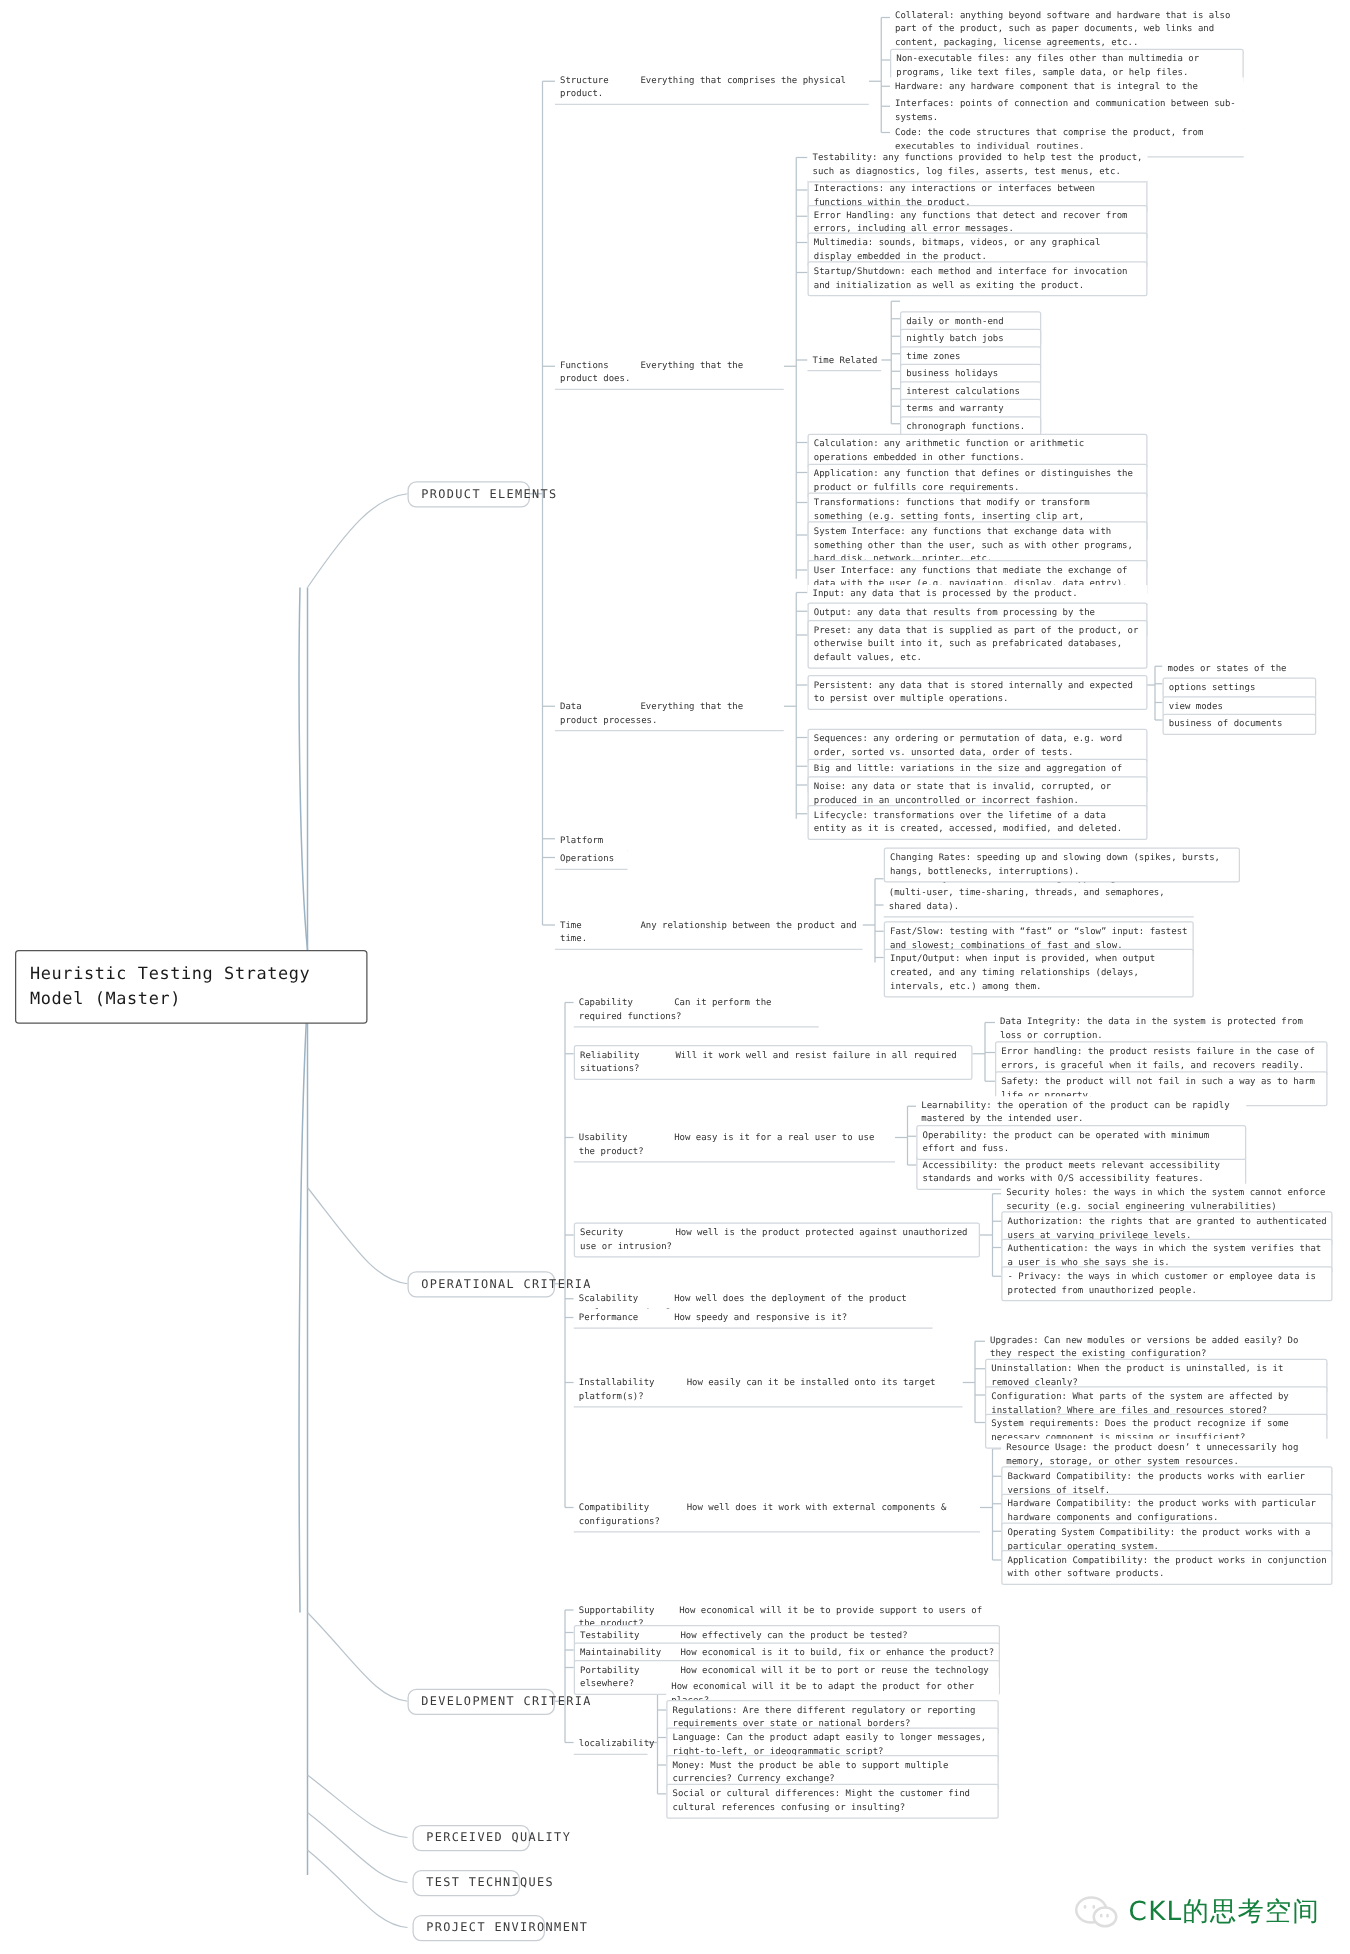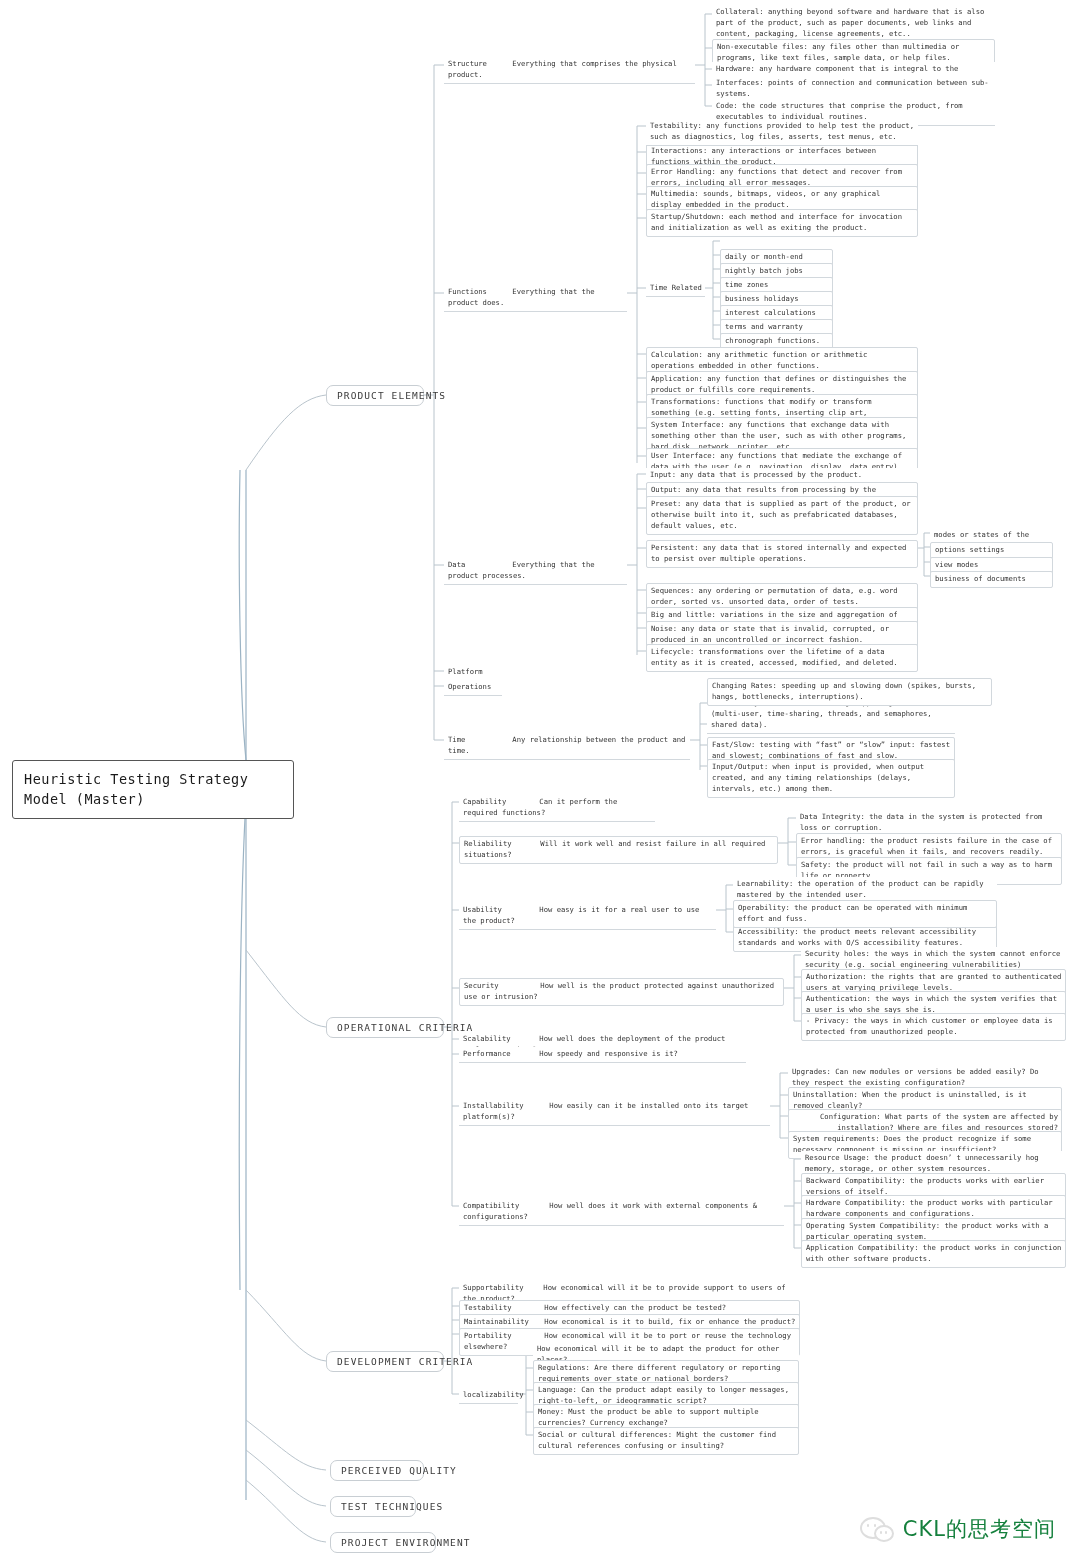--- a/index.html
+++ b/index.html
@@ -336,21 +336,21 @@
     <span class="lbl" style="display:inline-block;width:72px;">Performance</span>
     <span>How speedy and responsive is it?</span>
   </div>
 
   <div class="node u" style="left:459px;top:1099px;width:311px;">
     <span class="lbl" style="display:inline-block;width:82px;">Installability</span>
     <span>How easily can it be installed onto its target platform(s)?</span>
   </div>
   <div class="node u" style="left:788px;top:1065px;width:274px;"><span>Upgrades: Can new modules or versions be added easily? Do they respect the existing configuration?</span></div>
   <div class="node u boxed" style="left:788px;top:1087px;width:274px;"><span>Uninstallation: When the product is uninstalled, is it removed cleanly?</span></div>
-  <div class="node u boxed" style="left:788px;top:1109px;width:274px;text-align:right;"><span>Configuration: What parts of the system are affected by installation? Where are files and resources stored?</span></div>
+  <div class="node u boxed" style="left:788px;top:1109px;width:274px;"><span>Configuration: What parts of the system are affected by installation? Where are files and resources stored?</span></div>
   <div class="node u boxed" style="left:788px;top:1131px;width:274px;"><span>System requirements: Does the product recognize if some necessary component is missing or insufficient?</span></div>
 
   <div class="node u" style="left:459px;top:1199px;width:325px;">
     <span class="lbl" style="display:inline-block;width:82px;">Compatibility</span>
     <span>How well does it work with external components &amp; configurations?</span>
   </div>
   <div class="node u" style="left:801px;top:1151px;width:265px;"><span>Resource Usage: the product doesn’ t unnecessarily hog memory, storage, or other system resources.</span></div>
   <div class="node u boxed" style="left:801px;top:1173px;width:265px;"><span>Backward Compatibility: the products works with earlier versions of itself.</span></div>
   <div class="node u boxed" style="left:801px;top:1195px;width:265px;"><span>Hardware Compatibility: the product works with particular hardware components and configurations.</span></div>
   <div class="node u boxed" style="left:801px;top:1218px;width:265px;"><span>Operating System Compatibility: the product works with a particular operating system.</span></div>

